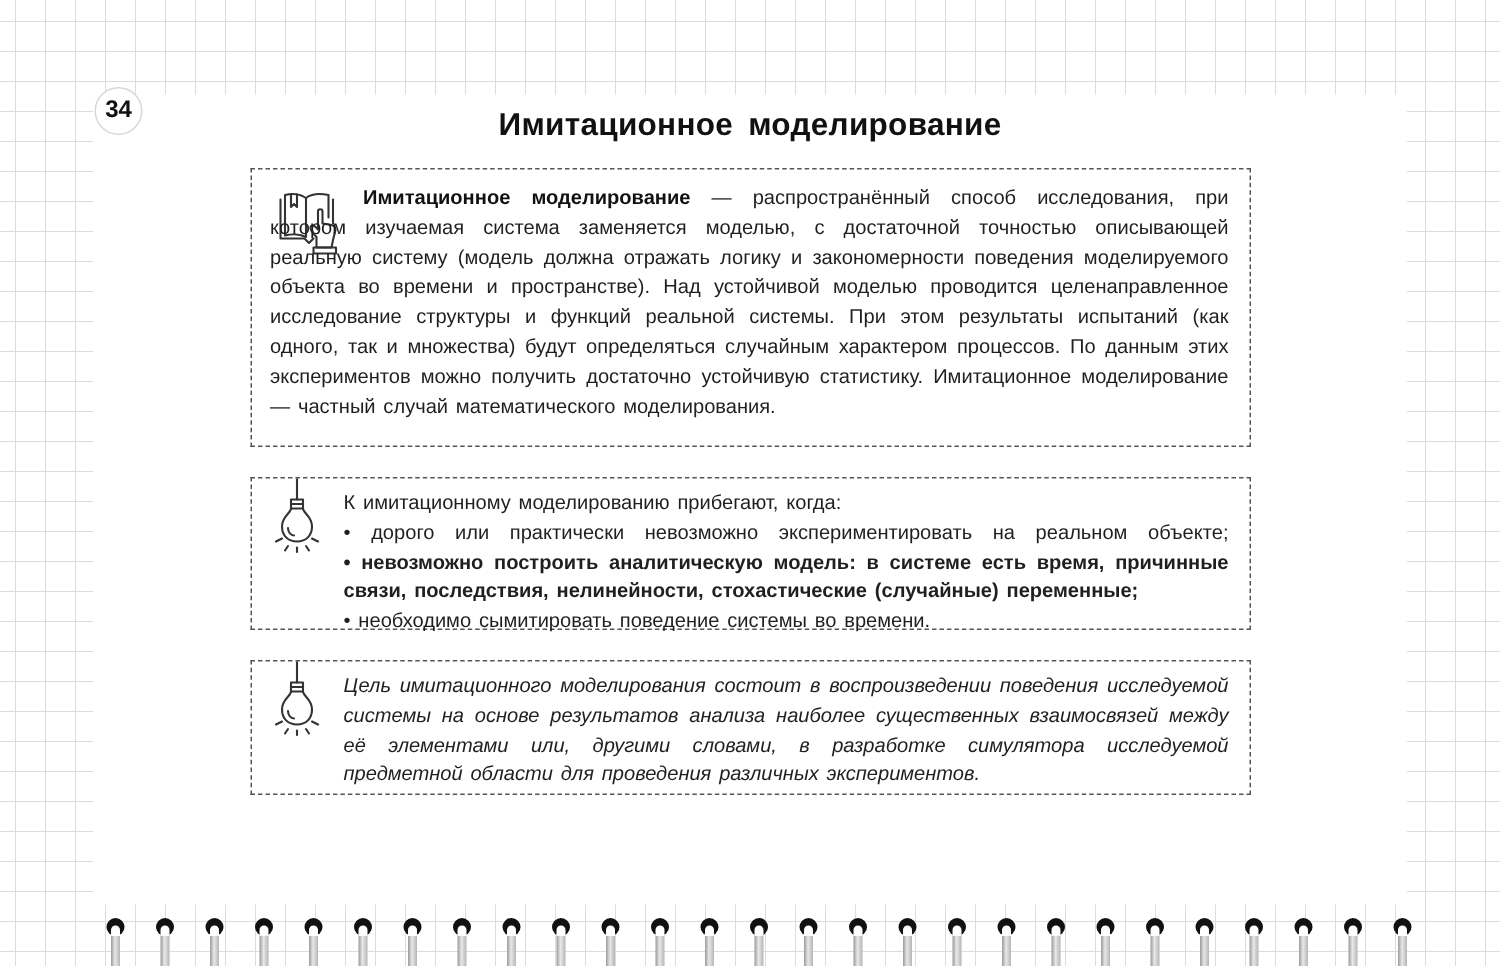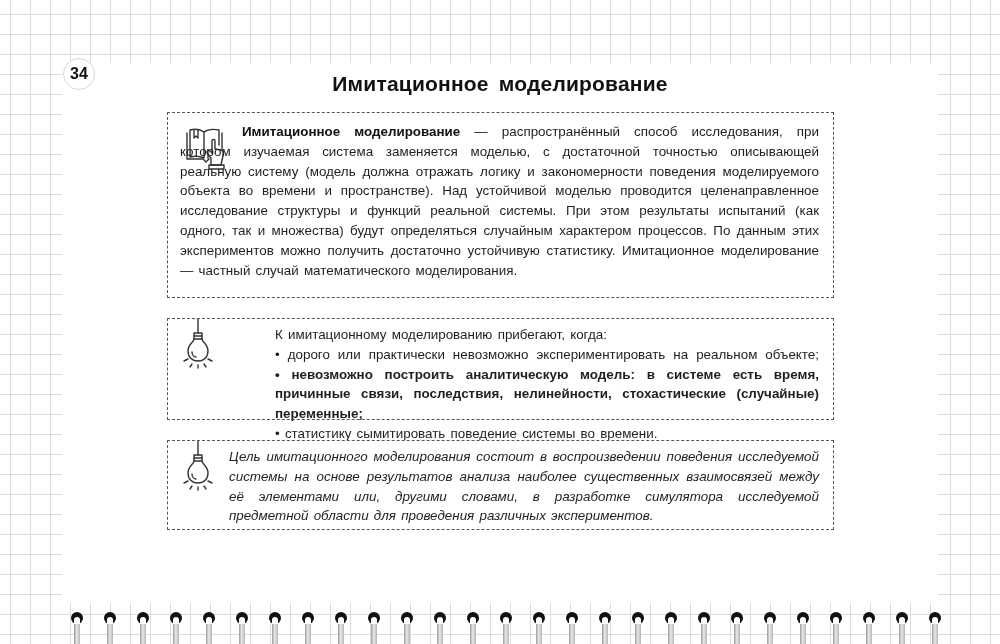--- a/index.html
+++ b/index.html
@@ -41,21 +41,21 @@
   }
   .box1 .icon { left: 15px; top: 12px; width: 46px; height: 46px; }
   .box2 .icon, .box3 .icon { left: 12px; top: 0px; width: 36px; height: 56px; }
   .text {
     position: absolute; font-size: 13.4px; line-height: 19.8px; color: #1f1f1f;
     text-align: justify; word-spacing: 1.5px;
   }
   .box1 .text { left: 12px; right: 14px; top: 9px; text-indent: 62px; }
   .box2 .text { left: 61px; right: 14px; top: 6px; text-align: left; }
   .box3 .text { left: 61px; right: 14px; top: 6px; font-style: italic; }
-  .box2 .text .line { display: block; margin-left: 46px; }
+  .box2 .text .line { display: block; }
   .text b { color: #111; }
   .rings {
     position: absolute; left: 0; top: 0; width: 1000px; height: 644px; pointer-events: none;
   }
   .ring {
     position: absolute; top: 612px; width: 12px; height: 40px;
   }
   .ring .hole {
     position: absolute; left: 0; top: 0; width: 12px; height: 12px; border-radius: 50%;
     background: #111;
@@ -108,21 +108,21 @@
         <path d="M32 42 L28 40"></path>
       <path d="M10 48 L12 45"></path>
         <path d="M26 48 L24 45"></path>
       <path d="M18 49 L18 46"></path>
     </svg>
   </div>
   <div class="text">
     <span class="line">К имитационному моделированию прибегают, когда:</span>
     <span class="line" style="text-align:justify;text-align-last:justify;">• дорого или практически невозможно экспериментировать на реальном объекте;</span>
     <span class="line" style="text-align:justify;font-weight:bold;">• невозможно построить аналитическую модель: в системе есть время, причинные связи, последствия, нелинейности, стохастические (случайные) переменные;</span>
-    <span class="line">• статистику сымитировать поведение системы во времени.</span>
+    <span class="line">• необходимо сымитировать поведение системы во времени.</span>
   </div>
 </div>
 
 <div class="box box3">
   <div class="icon">
     <svg viewBox="0 0 36 56" width="36" height="56" fill="none" stroke="#333" stroke-width="1.4" stroke-linecap="round" stroke-linejoin="round">
       <path d="M18 0 L18 14"></path>
       <path d="M14 14 L22 14 L22 20 L14 20 Z"></path>
       <path d="M14 17 L22 17"></path>
       <path d="M14 20 C14 23 8 25 8 32 C8 38 12 42 18 42 C24 42 28 38 28 32 C28 25 22 23 22 20"></path>

